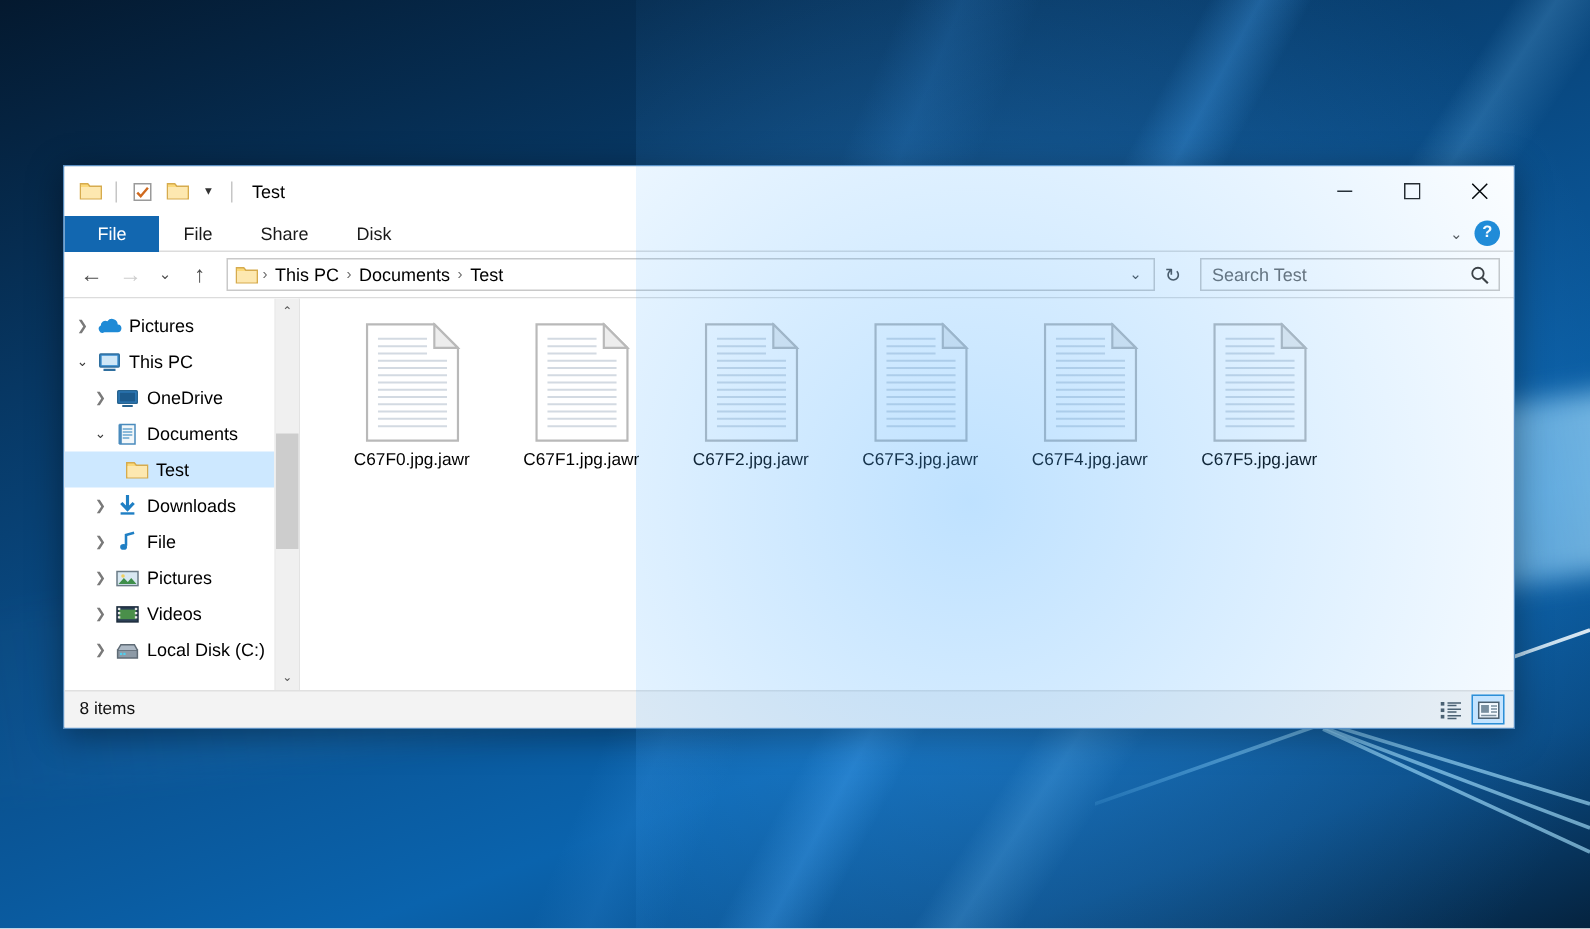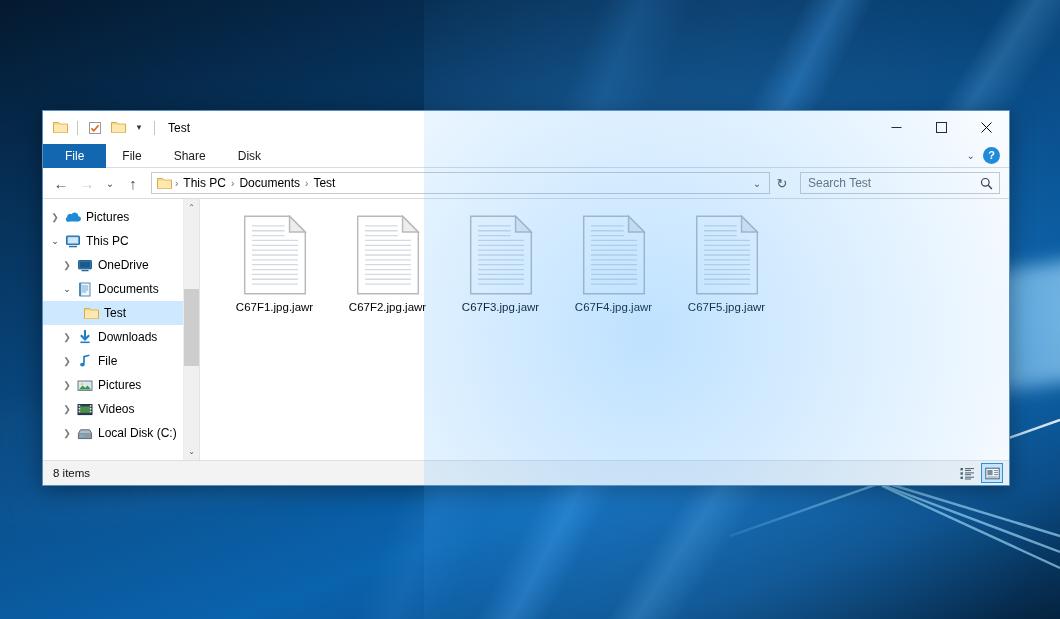--- a/index.html
+++ b/index.html
@@ -583,20 +583,30 @@
           <div class="arrow">⌃</div>
           <div class="track">
             <div class="thumb"></div>
           </div>
           <div class="arrow">⌄</div>
         </div>
       </div>
 
       <div class="content">
 
+        <div class="fileitem">
+          <svg class="fileicon" viewBox="0 0 52 66">
+            <path d="M1 1h37l13 13v51H1z" fill="#ffffff" stroke="#b9b9b9" stroke-width="1.2"></path>
+            <path d="M38 1l13 13H38z" fill="#ededed" stroke="#b9b9b9" stroke-width="1.2"></path>
+            <g stroke="#d3dae2" stroke-width="1.1">
+              <path d="M7 9h27M7 13h27M7 17h27M7 21h38M7 25h38M7 29h38M7 33h38M7 37h38M7 41h38M7 45h38M7 49h38M7 53h38M7 57h38"></path>
+            </g>
+          </svg>
+          <div class="filename">C67F0.jpg.jawr</div>
+        </div>
 
         <div class="fileitem">
           <svg class="fileicon" viewBox="0 0 52 66">
             <path d="M1 1h37l13 13v51H1z" fill="#ffffff" stroke="#b9b9b9" stroke-width="1.2"></path>
             <path d="M38 1l13 13H38z" fill="#ededed" stroke="#b9b9b9" stroke-width="1.2"></path>
             <g stroke="#d3dae2" stroke-width="1.1">
               <path d="M7 9h27M7 13h27M7 17h27M7 21h38M7 25h38M7 29h38M7 33h38M7 37h38M7 41h38M7 45h38M7 49h38M7 53h38M7 57h38"></path>
             </g>
           </svg>
           <div class="filename">C67F1.jpg.jawr</div>

